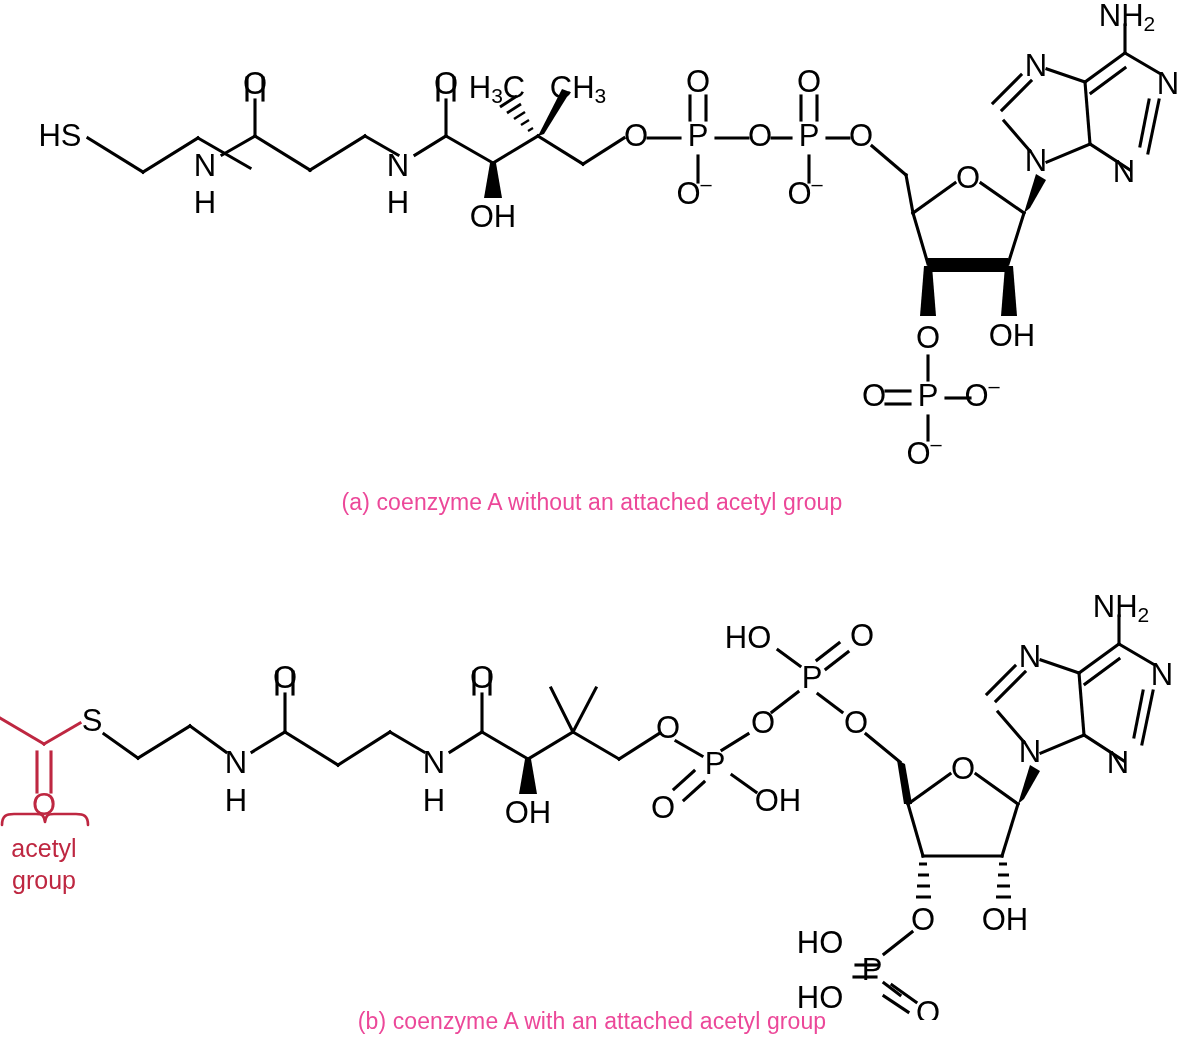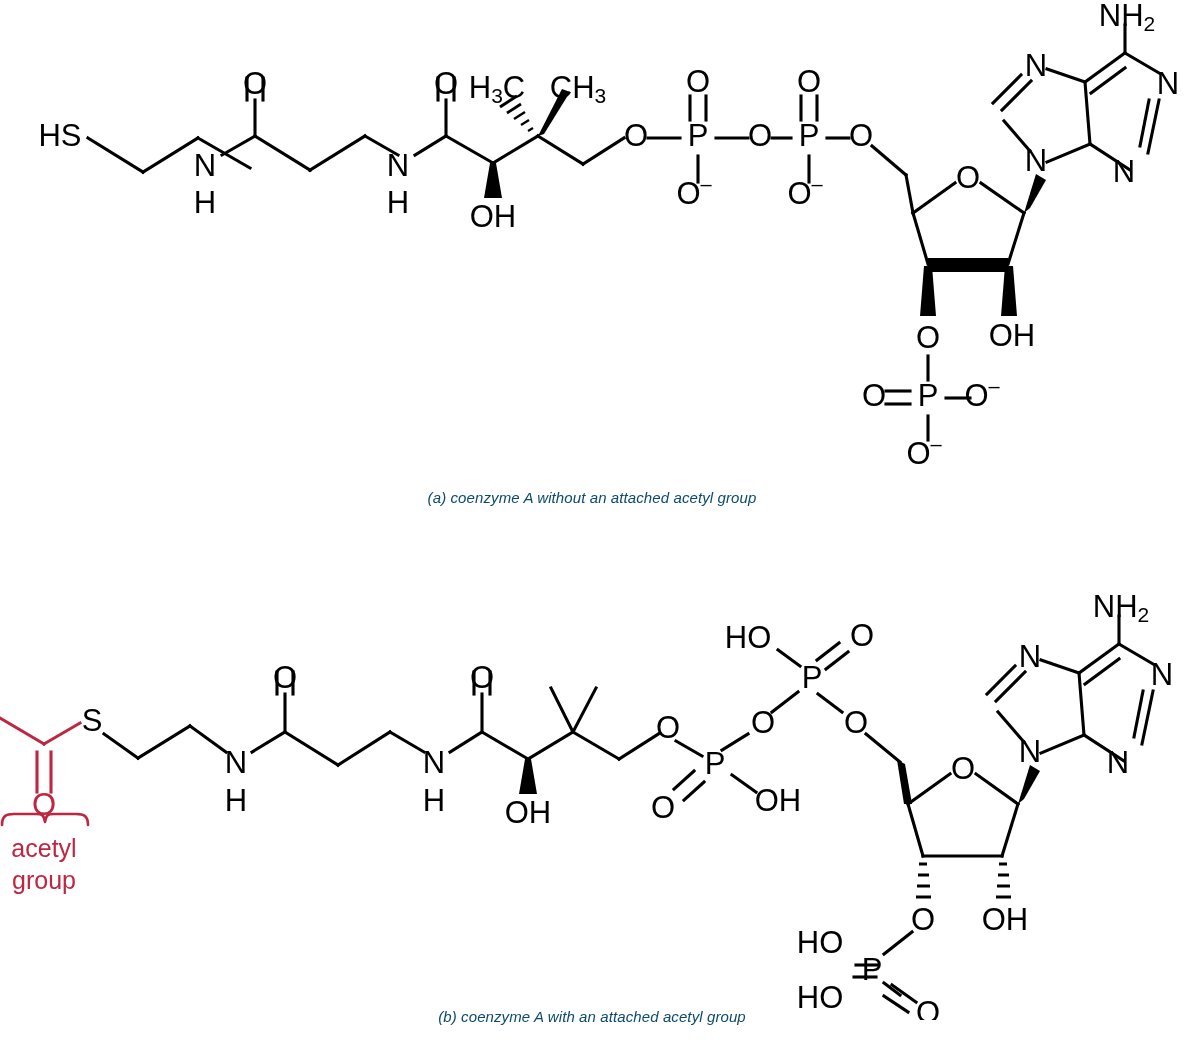--- a/index.html
+++ b/index.html
@@ -81,24 +81,23 @@
     stroke-width: 2.6;
     fill: none;
     stroke-linecap: round;
     stroke-linejoin: round;
   }
   .caption {
     position: absolute;
     width: 1184px;
     text-align: center;
     font-family: "Liberation Sans", sans-serif;
-    font-size: 15px;
-    color: #0c4a6e;
+    font-size: 23px;
+    color: #ec4899;
     letter-spacing: 0.1px;
-    font-style: italic;
   }
   #cap-a { top: 489px; left: 0; }
   #cap-b { top: 1008px; left: 0; }
 </style>
 </head>
 <body>
 
 <div class="figure">
 
   <svg class="struct" id="svg-a" width="1184" height="489" viewBox="0 0 1184 489">

